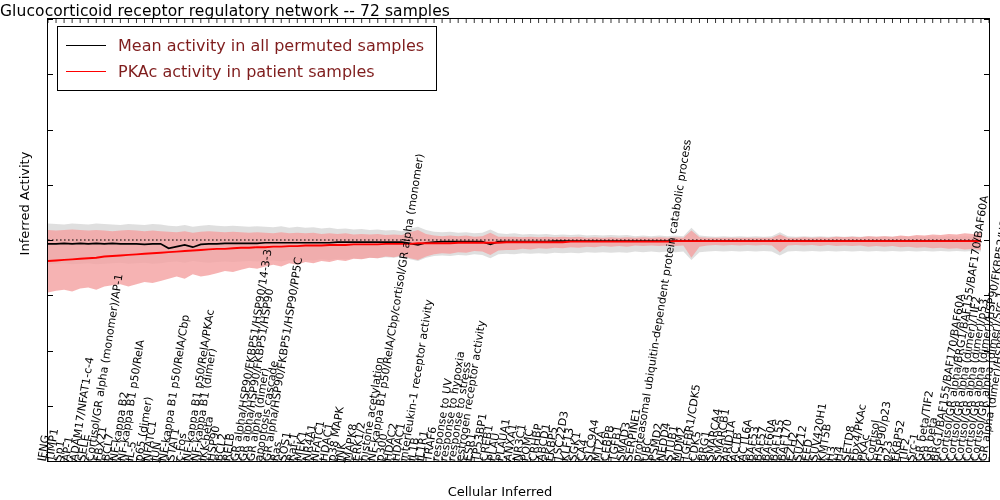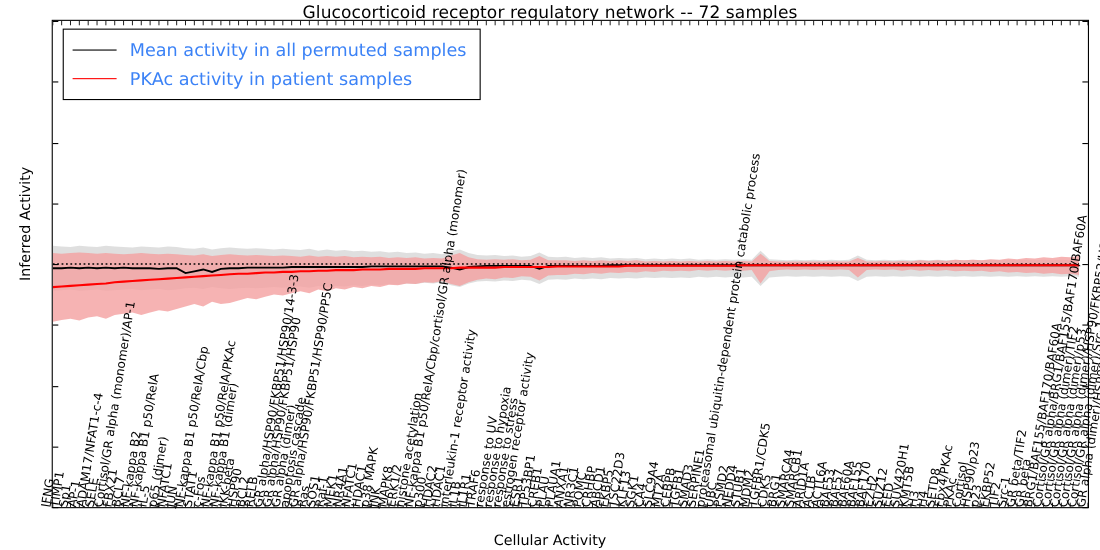--- a/index.html
+++ b/index.html
@@ -2,21 +2,21 @@
 <html><head>
 <meta charset="utf-8">
 <style>
   html,body{margin:0;padding:0;background:#fff;}
   body{width:1000px;height:500px;overflow:hidden;
        font-family:"DejaVu Sans","Liberation Sans",sans-serif;}
   #stage{position:relative;width:1000px;height:500px;background:#ffffff;}
 
   
   #chart-title{
-    position:absolute;left:0;top:2px;width:1000px;text-align:center;
+    position:absolute;left:0;top:2px;width:1000px;text-align:left;
     font-size:15.5px;color:#000;letter-spacing:.1px;
   }
 
   
   #ylabel{
     position:absolute;left:-86px;top:196px;width:220px;text-align:center;
     font-size:13px;color:#000;transform:rotate(-90deg);transform-origin:center;
   }
   #xlabel{
     position:absolute;left:0;bottom:1px;width:1000px;text-align:center;
@@ -43,21 +43,21 @@
 
   
   #legend{
     position:absolute;left:57px;top:26px;
     border:1.2px solid #000;background:#fff;
     padding:5px 12px 6px 8px;z-index:40;
   }
   .legend-row{display:flex;align-items:center;height:26px;}
   .legend-swatch{width:40px;height:0;border-top:1.6px solid #000;margin-right:12px;}
   .legend-swatch.red{border-top-color:#ff0000;}
-  .legend-text{font-size:16px;color:#3b82f6;}
+  .legend-text{font-size:16px;color:#7f1d1d;}
 </style>
 </head>
 <body>
 
 <div id="stage">
 
   <div id="chart-title">Glucocorticoid receptor regulatory network -- 72 samples</div>
 
   <div id="ylabel">Inferred Activity</div>
 
@@ -454,21 +454,21 @@
       <div class="xcat" style="left: 884.7px;">GR beta</div>
       <div class="xcat" style="left: 892.74px;">BRG1/BAF155/BAF170/BAF60A</div>
       <div class="xcat" style="left: 900.79px;">Cortisol/GR alpha/BRG1/BAF155/BAF170/BAF60A</div>
       <div class="xcat" style="left: 908.83px;">Cortisol/GR alpha (dimer)/TIF2</div>
       <div class="xcat" style="left: 916.87px;">Cortisol/GR alpha (dimer)/p53</div>
       <div class="xcat" style="left: 924.91px;">Cortisol/GR alpha (dimer)/HSP90/FKBP52/HSP90</div>
       <div class="xcat" style="left: 932.96px;">Cortisol/GR alpha (dimer)/Src-1</div>
       <div class="xcat" style="left: 941px;">GR alpha (dimer)/HSP90/FKBP52/HSP90</div>
     </div>
 
-  <div id="xlabel">Cellular Activity</div>
+  <div id="xlabel">Cellular Inferred</div>
 
   <div id="legend">
     <div class="legend-row">
       <span class="legend-swatch"></span>
       <span class="legend-text">Mean activity in all permuted samples</span>
     </div>
     <div class="legend-row">
       <span class="legend-swatch red"></span>
       <span class="legend-text">PKAc activity in patient samples</span>
     </div>

